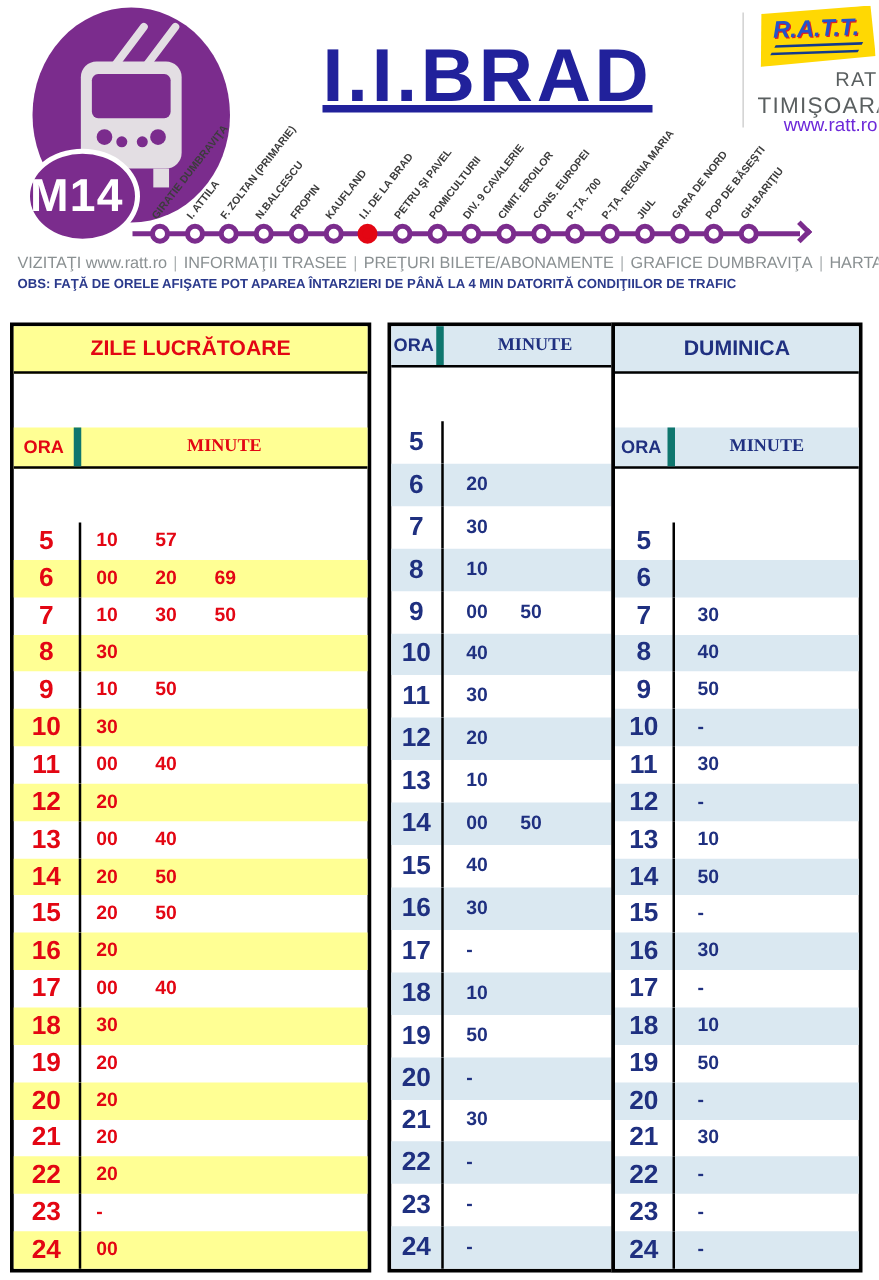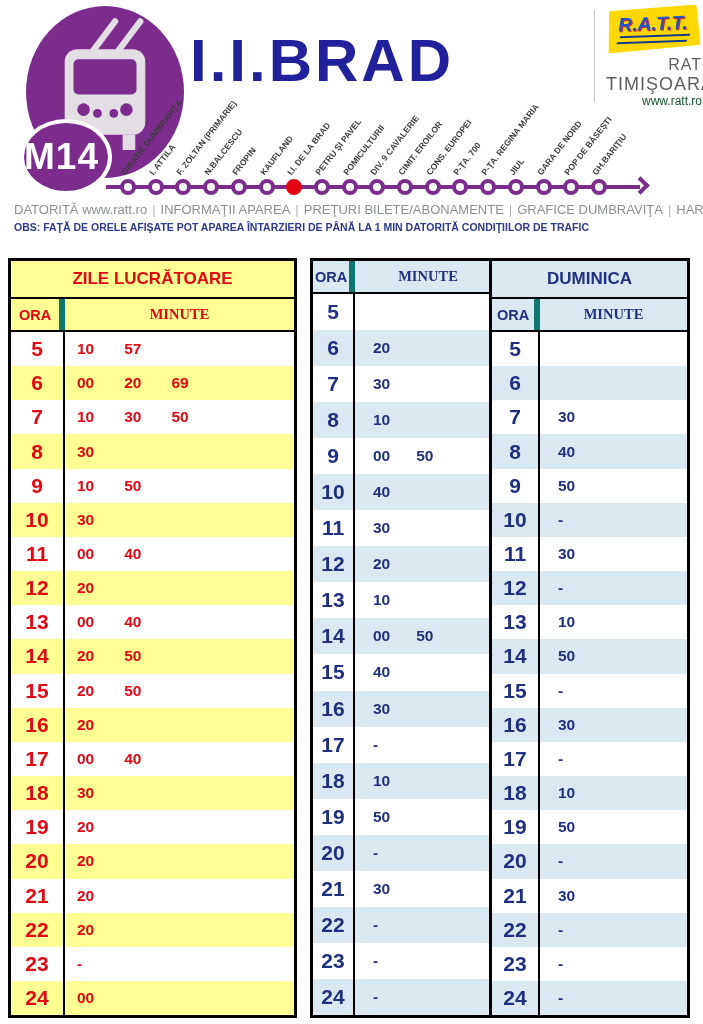--- a/index.html
+++ b/index.html
@@ -20,35 +20,35 @@
   body{font-family:"Liberation Sans",sans-serif;}
   #page{position:relative;width:703px;height:1024px;background:#fff;overflow:hidden;}
 
   
   .big-circle{position:absolute;left:26px;top:6px;width:158px;height:172px;
     background:var(--purple);border-radius:50%;}
   .bus-icon{position:absolute;left:16px;top:10px;}
   .m14-circle{position:absolute;left:20px;top:119px;width:92px;height:76px;border-radius:50%;
     background:var(--purple);border:4px solid #fff;display:flex;align-items:center;justify-content:flex-start;}
   .m14-circle span{color:#fff;font-size:37px;font-weight:bold;letter-spacing:1px;}
-  .page-title{position:absolute;left:190px;top:26px;width:400px;
-    color:var(--navy);font-size:60px;font-weight:800;letter-spacing:3px;}
+  .page-title{position:absolute;left:190px;top:26px;width:400px;text-align:center;
+    color:var(--navy);font-size:60px;font-weight:800;letter-spacing:3px;text-decoration:underline;}
 
   .logo-block{position:absolute;left:606px;top:6px;width:96px;}
   .logo-shape{position:relative;width:94px;height:46px;background:var(--logo-yellow);
     transform:rotate(-2deg);clip-path:polygon(4% 8%,97% 0,100% 88%,2% 100%);
     display:flex;flex-direction:column;align-items:center;justify-content:center;}
   .logo-shape .ratt{font-size:19px;font-weight:800;font-style:italic;color:var(--logo-blue);
     text-shadow:1px 1px 0 #d22;line-height:18px;}
   .logo-swoosh{width:70px;height:8px;border-top:2px solid #123a8c;border-bottom:2px solid #123a8c;
     transform:skewX(-30deg);margin-top:2px;}
   .agency{position:absolute;left:0;top:50px;width:96px;text-align:right;color:#5a5f60;}
   .agency .l1{font-size:16px;letter-spacing:1px;line-height:18px;}
   .agency .l2{font-size:18px;letter-spacing:1px;line-height:20px;}
-  .agency .l3{font-size:12px;color:#14532d;line-height:14px;}
+  .agency .l3{font-size:15px;color:#6d28d9;line-height:14px;}
   .v-sep{position:absolute;left:594px;top:10px;width:1px;height:92px;background:#c8c8c8;}
 
   
   .route-line{position:absolute;left:106px;top:185px;width:534px;height:4px;background:var(--purple);}
   .stop-dot{position:absolute;top:179px;width:16px;height:16px;border-radius:50%;
     background:#fff;border:4px solid var(--purple);}
   .stop-dot.current{background:var(--red);border-color:var(--red);}
   .stop-label{position:absolute;bottom:847px;font-size:8.5px;font-weight:600;color:var(--label-gray);
     white-space:nowrap;transform:rotate(-52deg);transform-origin:0 100%;}
   .route-arrow{position:absolute;left:634px;top:179px;width:13px;height:13px;
@@ -57,21 +57,21 @@
   
   .links-bar{position:absolute;left:14px;top:202px;width:680px;font-size:13px;color:var(--link-gray);
     white-space:nowrap;}
   .links-bar .link{cursor:pointer;}
   .links-bar .sep{color:#aeb3b4;padding:0 5px;}
   .obs-note{position:absolute;left:14px;top:221px;width:680px;font-size:10.5px;font-weight:bold;
     color:var(--obs-navy);}
 
   
   .ttable{position:absolute;top:258px;border:3px solid #000;background:#fff;
-    display:flex;flex-direction:column;}
+    display:flex;flex-direction:column;gap:43px;}
   .t-weekday{left:8px;width:289px;height:760px;}
   .t-sat{left:310px;width:194px;height:760px;}
   .t-sun{left:489px;width:201px;height:760px;}
   .t-title{height:38px;border-bottom:2px solid #000;display:flex;align-items:center;justify-content:center;
     font-size:17px;font-weight:800;}
   .t-cols{height:33px;border-bottom:2px solid #000;display:flex;font-size:14.5px;font-weight:800;}
   .t-cols .c-ora{display:flex;align-items:center;justify-content:center;border-right:6px solid #0f766e;}
   .t-cols .c-min{flex:1;display:flex;align-items:center;justify-content:center;font-family:Liberation Serif, serif;}
   .t-body{flex:1;display:flex;flex-direction:column;}
   .trow{flex:1;display:flex;}
@@ -166,22 +166,22 @@
       <div class="stop-dot" style="left: 507.8px;"></div>
       <div class="stop-label" style="left: 514.8px;">JIUL</div>
       <div class="stop-dot" style="left: 535.5px;"></div>
       <div class="stop-label" style="left: 542.5px;">GARA DE NORD</div>
       <div class="stop-dot" style="left: 563.2px;"></div>
       <div class="stop-label" style="left: 570.2px;">POP DE BĂSEŞTI</div>
       <div class="stop-dot" style="left: 590.9px;"></div>
       <div class="stop-label" style="left: 597.9px;">GH.BARIŢIU</div>
     </div>
 
-  <div class="links-bar" id="links-bar"><span class="link">DATORITĂ www.ratt.ro</span><span class="sep">|</span><span class="link">INFORMAŢII APAREA</span><span class="sep">|</span><span class="link">PREŢURI BILETE/ABONAMENTE</span><span class="sep">|</span><span class="link">GRAFICE DUMBRAVIŢA</span><span class="sep">|</span><span class="link">HARTA MTC</span></div>
-  <div class="obs-note">OBS: FAŢĂ DE ORELE AFIŞATE POT APAREA ÎNTARZIERI DE PÂNĂ LA 1 MIN DATORITĂ CONDIŢIILOR DE TRAFIC</div>
+  <div class="links-bar" id="links-bar"><span class="link">VIZITAŢI www.ratt.ro</span><span class="sep">|</span><span class="link">INFORMAŢII TRASEE</span><span class="sep">|</span><span class="link">PREŢURI BILETE/ABONAMENTE</span><span class="sep">|</span><span class="link">GRAFICE DUMBRAVIŢA</span><span class="sep">|</span><span class="link">HARTA MTC</span></div>
+  <div class="obs-note">OBS: FAŢĂ DE ORELE AFIŞATE POT APAREA ÎNTARZIERI DE PÂNĂ LA 4 MIN DATORITĂ CONDIŢIILOR DE TRAFIC</div>
 
   <div class="ttable t-weekday theme-yellow">
     <div class="t-title">ZILE LUCRĂTOARE</div>
     <div class="t-cols">
       <div class="c-ora">ORA</div>
       <div class="c-min">MINUTE</div>
     </div>
     <div class="t-body">
         <div class="trow">
           <div class="hour">5</div>

